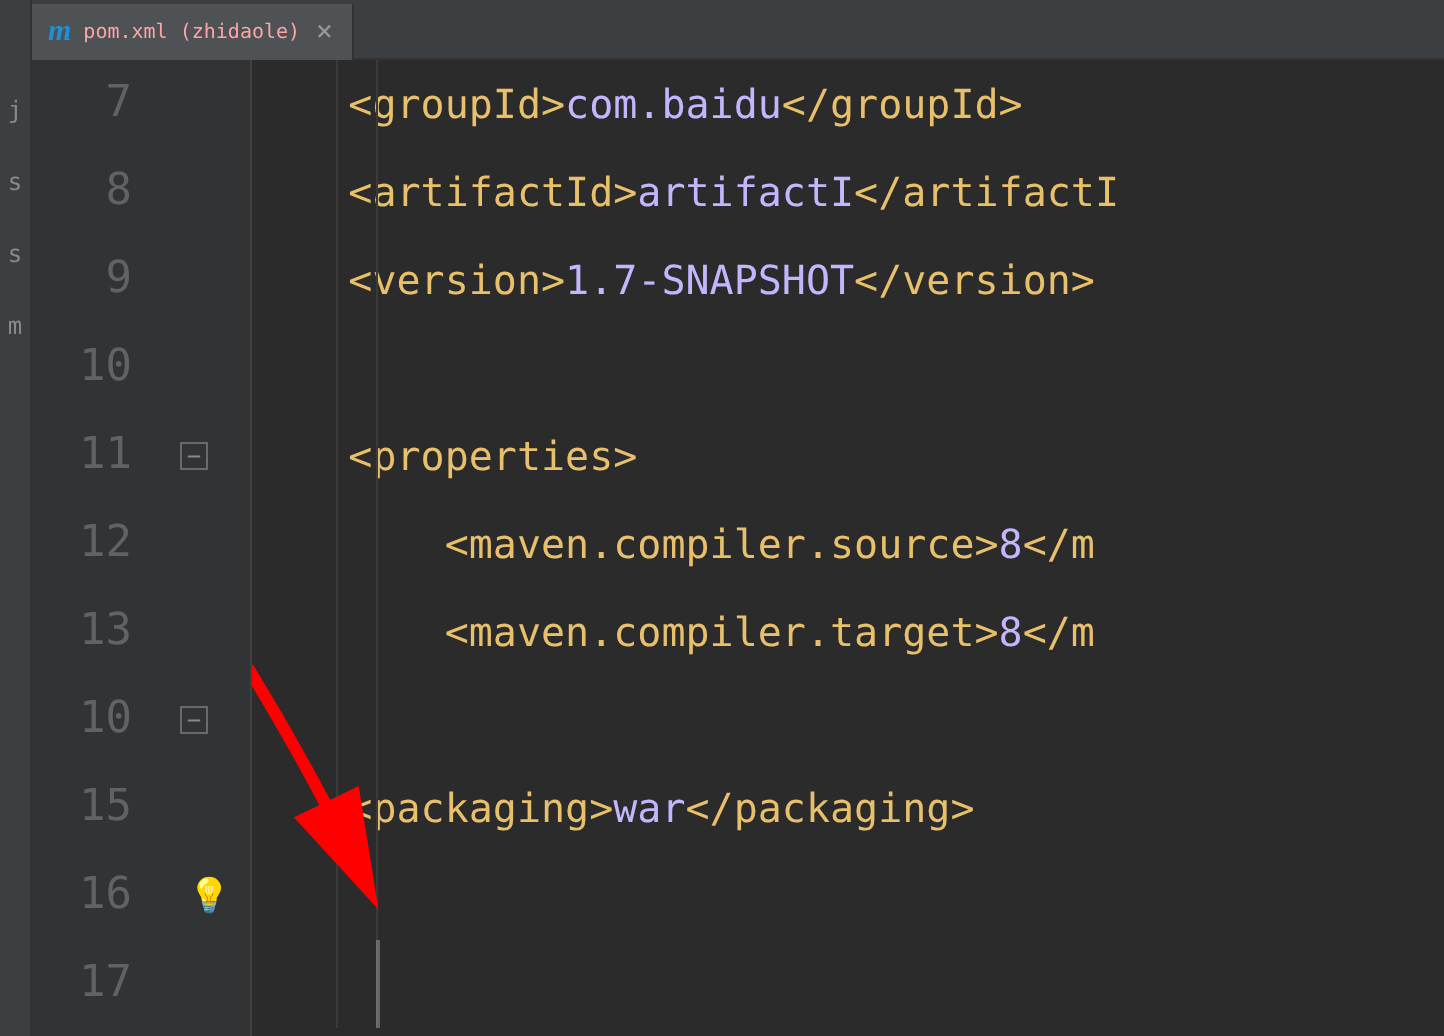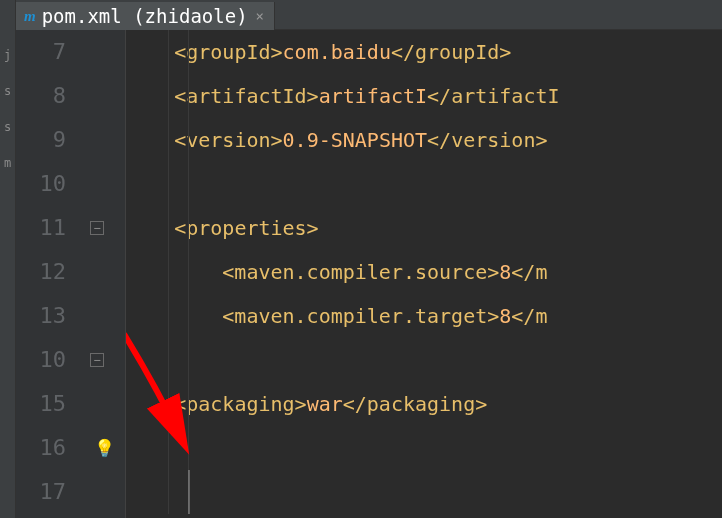--- a/index.html
+++ b/index.html
@@ -51,22 +51,22 @@
     }
     .tab-icon {
       font-weight: bold;
       font-style: italic;
       color: #1e90d4;
       font-size: 15px;
       line-height: 1;
       font-family: "Georgia", serif;
     }
     .tab-label {
-      color: #ffffff;
-      font-size: 19px;
+      color: #fca5a5;
+      font-size: 10px;
     }
     .tab-close {
       color: #999;
       font-size: 14px;
       line-height: 1;
       cursor: pointer;
       padding: 0 2px;
     }
     .editor {
       position: absolute;
@@ -126,21 +126,21 @@
       cursor: pointer;
     }
     .bulb-icon {
       position: absolute;
       left: 10px;
       top: 50%;
       transform: translateY(-50%);
       font-size: 17px;
     }
     .tag { color: #e8bf6a; }
-    .text-content { color: #fdba74; }
+    .text-content { color: #c4b5fd; }
     .caret-highlight {
       position: absolute;
       left: 62px;
       top: 440px;
       width: 2px;
       height: 44px;
       background: #bbbbbb;
       opacity: 0.4;
     }
     .indent-guide {
@@ -203,21 +203,21 @@
     <div class="line"><span class="bulb-icon">💡</span></div>
     <div class="line"></div>
   </div>
 
   <div class="code-area">
     <div class="indent-guide g1"></div>
     <div class="indent-guide g2"></div>
 
     <div class="line"><span>    </span><span class="tag">&lt;groupId&gt;</span><span class="text-content">com.baidu</span><span class="tag">&lt;/groupId&gt;</span></div>
     <div class="line"><span>    </span><span class="tag">&lt;artifactId&gt;</span><span class="text-content">artifactI</span><span class="tag">&lt;/artifactI</span></div>
-    <div class="line"><span>    </span><span class="tag">&lt;version&gt;</span><span class="text-content">0.9-SNAPSHOT</span><span class="tag">&lt;/version&gt;</span></div>
+    <div class="line"><span>    </span><span class="tag">&lt;version&gt;</span><span class="text-content">1.7-SNAPSHOT</span><span class="tag">&lt;/version&gt;</span></div>
     <div class="line"><span></span></div>
     <div class="line"><span>    </span><span class="tag">&lt;properties&gt;</span></div>
     <div class="line"><span>        </span><span class="tag">&lt;maven.compiler.source&gt;</span><span class="text-content">8</span><span class="tag">&lt;/m</span></div>
     <div class="line"><span>        </span><span class="tag">&lt;maven.compiler.target&gt;</span><span class="text-content">8</span><span class="tag">&lt;/m</span></div>
     <div class="line"><span></span></div>
     <div class="line"><span>    </span><span class="tag">&lt;packaging&gt;</span><span class="text-content">war</span><span class="tag">&lt;/packaging&gt;</span></div>
     <div class="line"><span></span></div>
 
     <div class="caret-highlight"></div>
 

